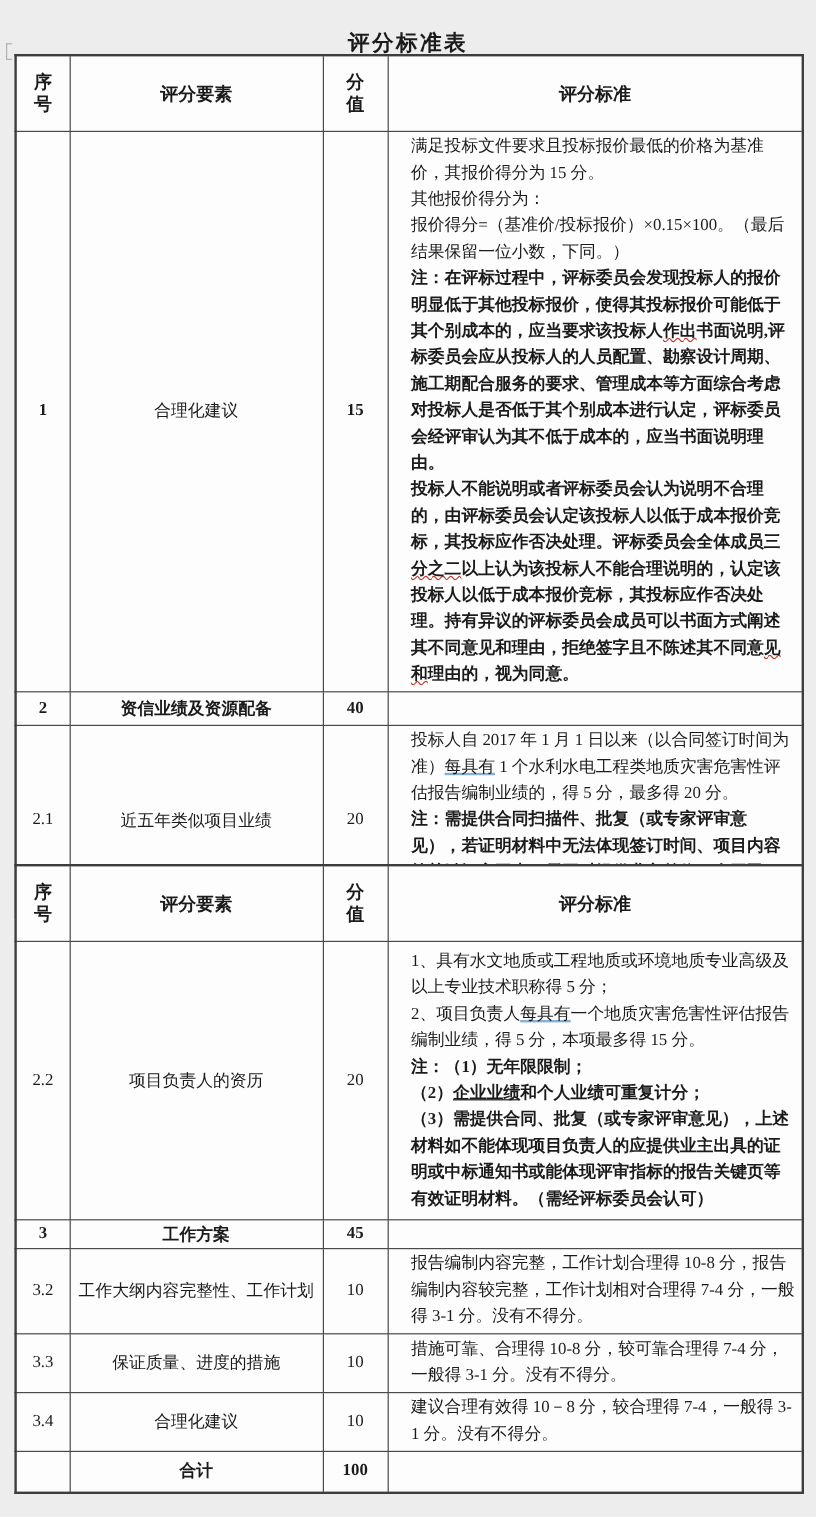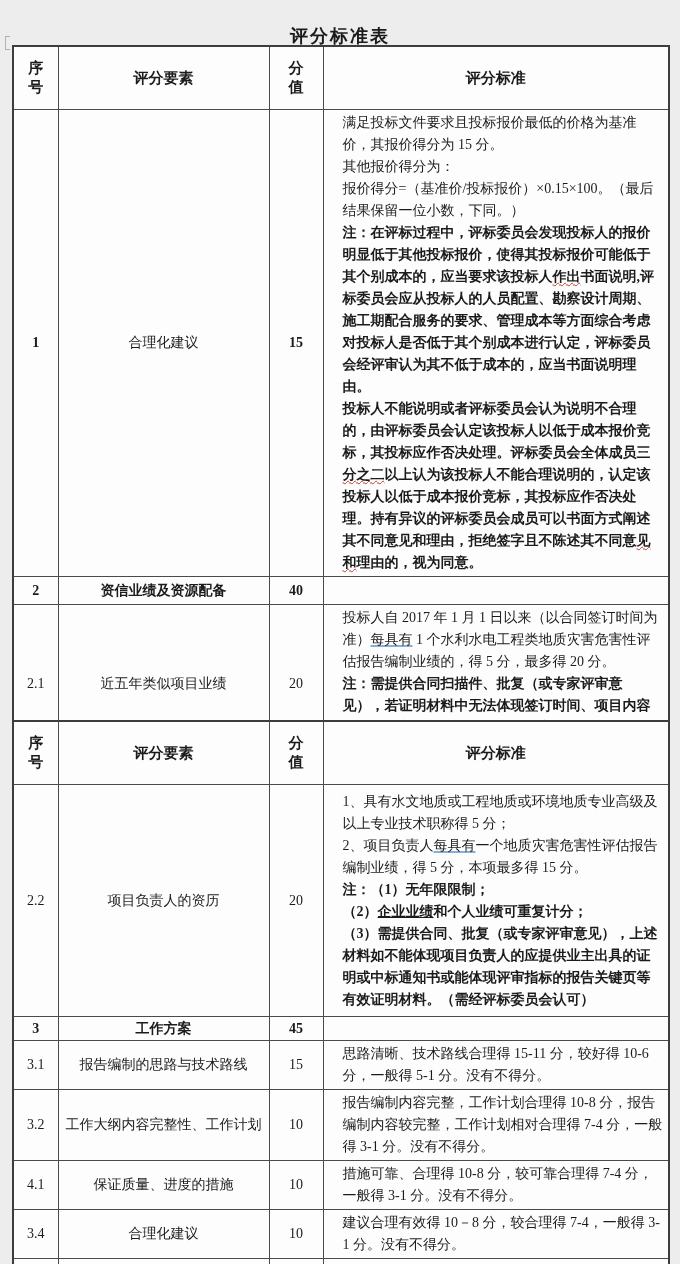--- a/index.html
+++ b/index.html
@@ -114,38 +114,30 @@
             <div class="para b"><span>（2）</span><span class="u-line">企业业绩</span><span>和个人业绩可重复计分；</span></div>
             <div class="para b"><span>（3）需提供合同、批复（或专家评审意见），上述材料如不能体现项目负责人的应提供业主出具的证明或中标通知书或能体现评审指标的报告关键页等有效证明材料。（需经评标委员会认可）</span></div>
           </td>
     </tr>
     <tr class="r3">
       <td class="center b">3</td>
       <td class="center b">工作方案</td>
       <td class="center b">45</td>
       <td class="crit"></td>
     </tr>
-    <tr class="r31">
-      <td class="center">3.1</td>
-      <td class="center">报告编制的思路与技术路线</td>
-      <td class="center">15</td>
-      <td class="crit">
-            <div class="para"><span>思路清晰、技术路线合理得 15-11 分，较好得 10-6 分，一般得 5-1 分。没有不得分。</span></div>
-          </td>
-    </tr>
     <tr class="r32">
       <td class="center">3.2</td>
       <td class="center">工作大纲内容完整性、工作计划</td>
       <td class="center">10</td>
       <td class="crit">
             <div class="para"><span>报告编制内容完整，工作计划合理得 10-8 分，报告编制内容较完整，工作计划相对合理得 7-4 分，一般得 3-1 分。没有不得分。</span></div>
           </td>
     </tr>
     <tr class="r33">
-      <td class="center">4.1</td>
+      <td class="center">3.3</td>
       <td class="center">保证质量、进度的措施</td>
       <td class="center">10</td>
       <td class="crit">
             <div class="para"><span>措施可靠、合理得 10-8 分，较可靠合理得 7-4 分，一般得 3-1 分。没有不得分。</span></div>
           </td>
     </tr>
     <tr class="r34">
       <td class="center">3.4</td>
       <td class="center">合理化建议</td>
       <td class="center">10</td>

